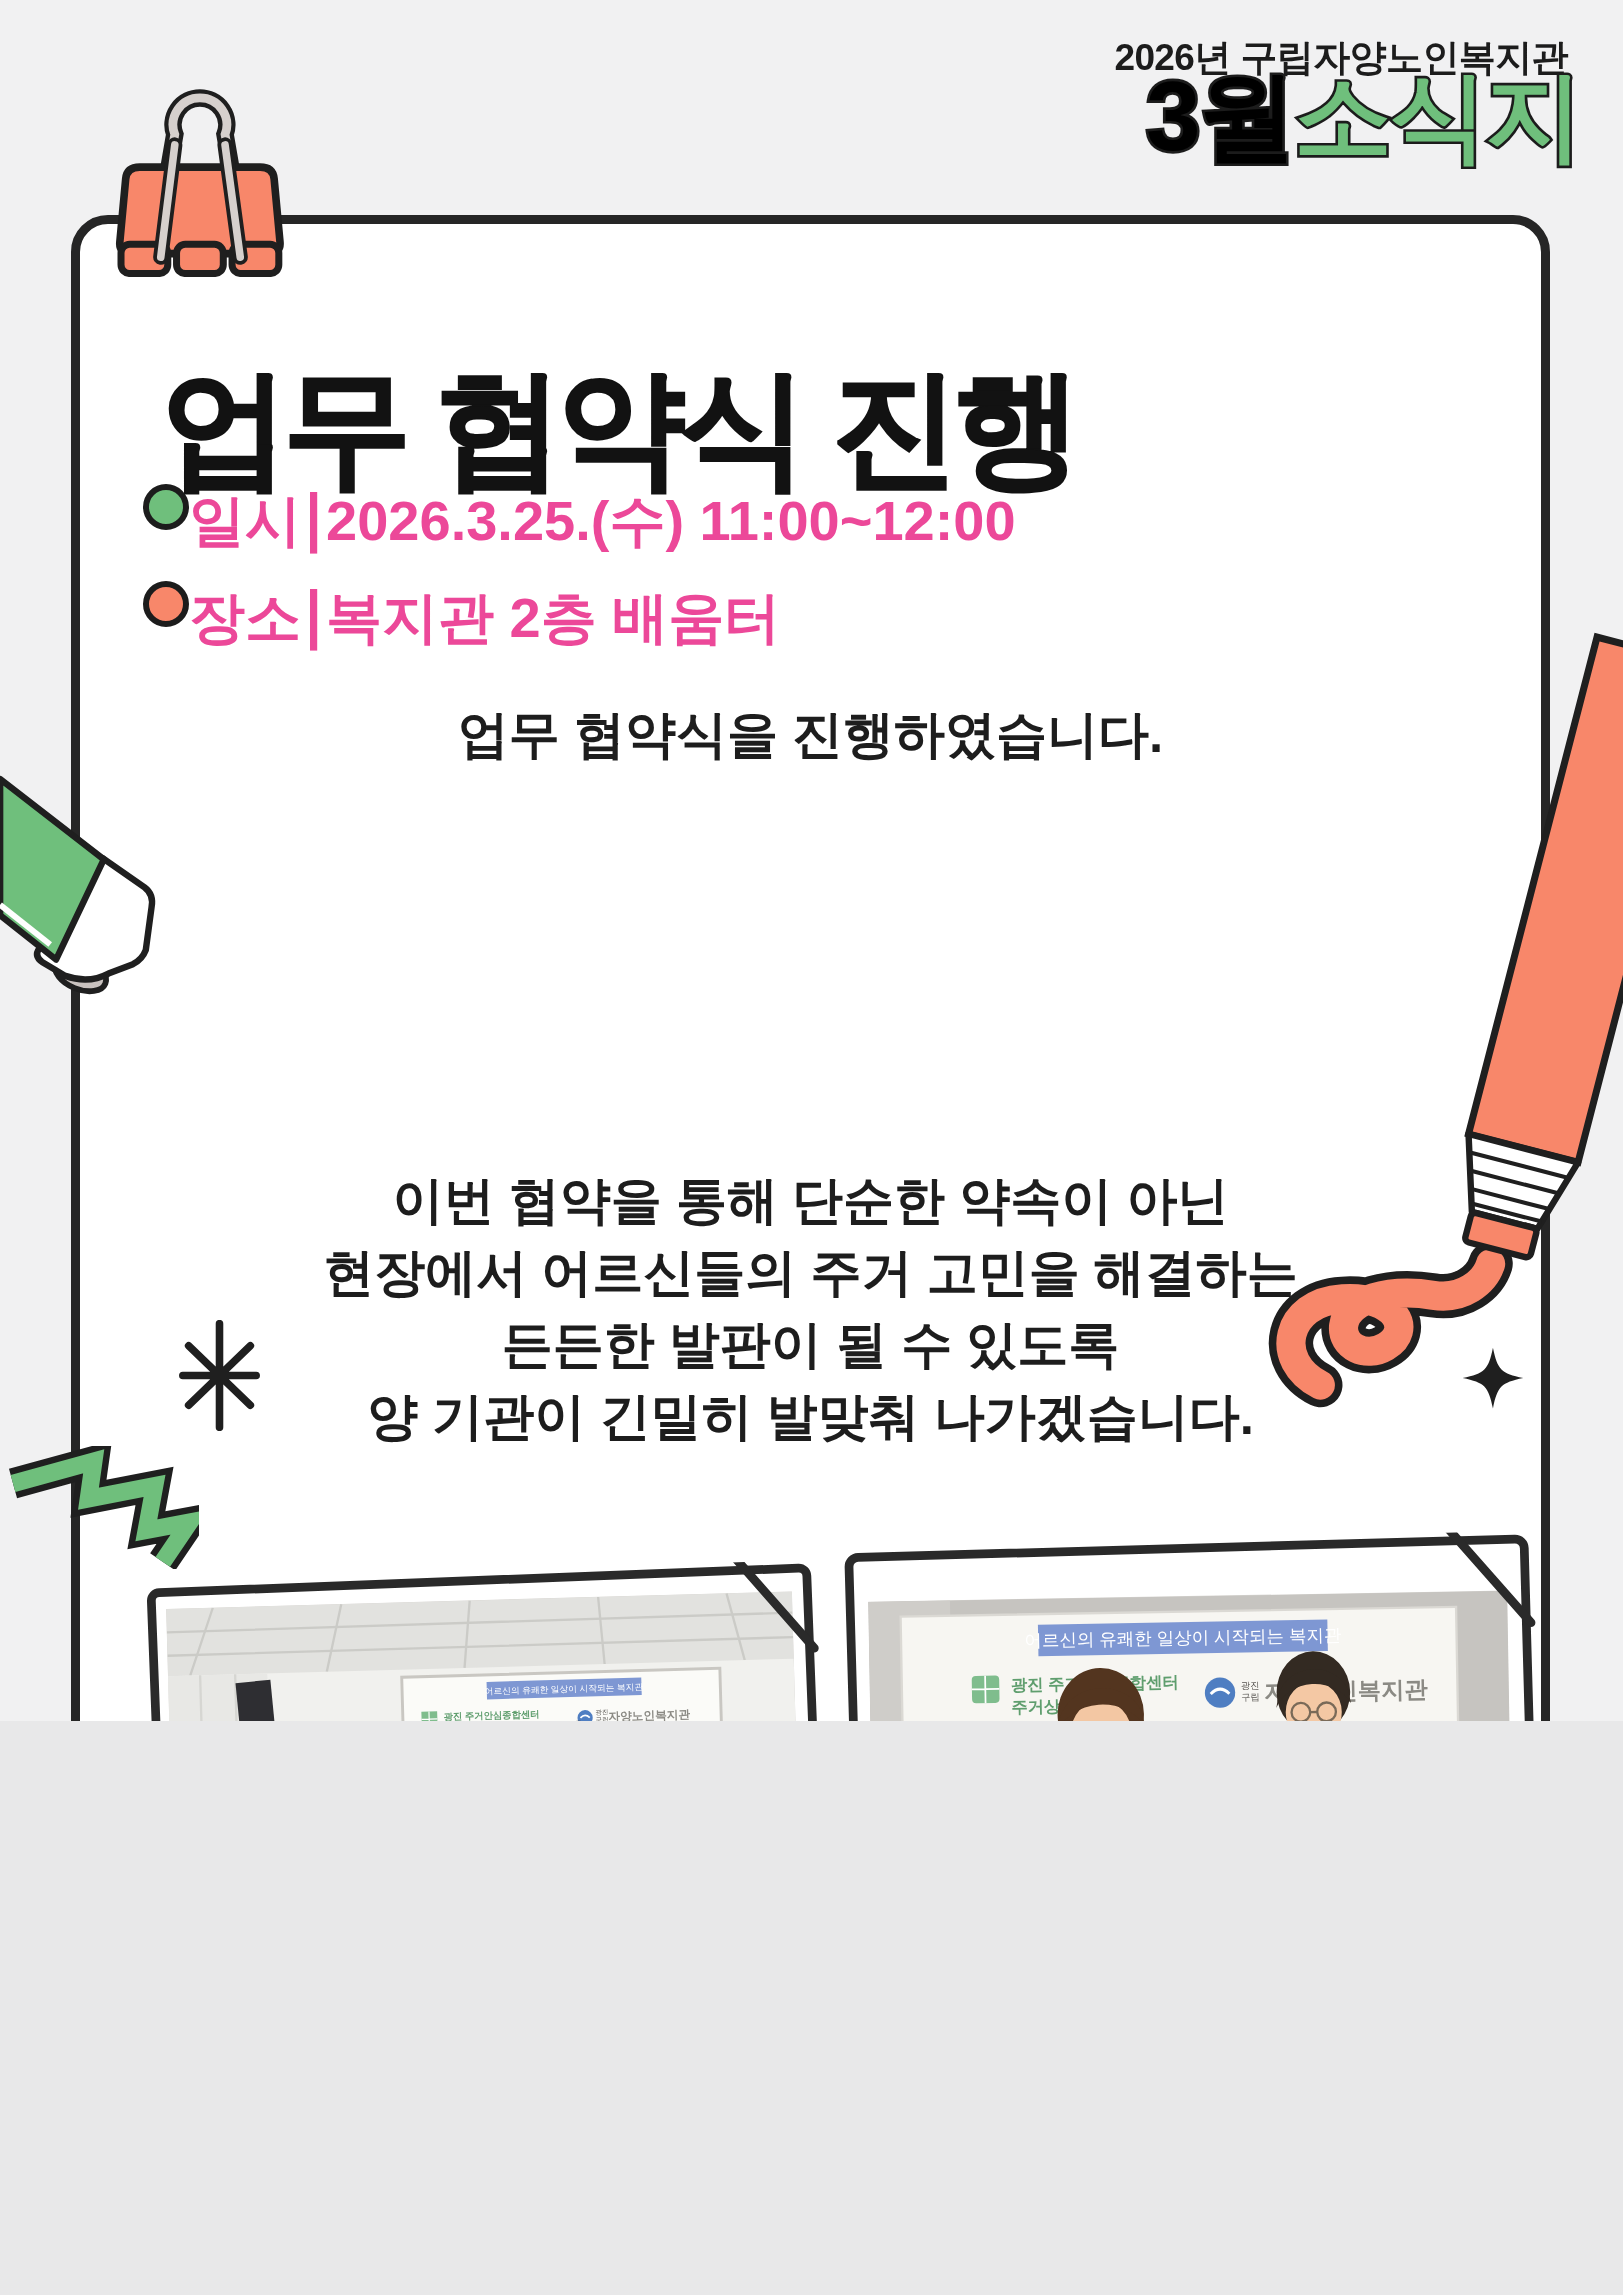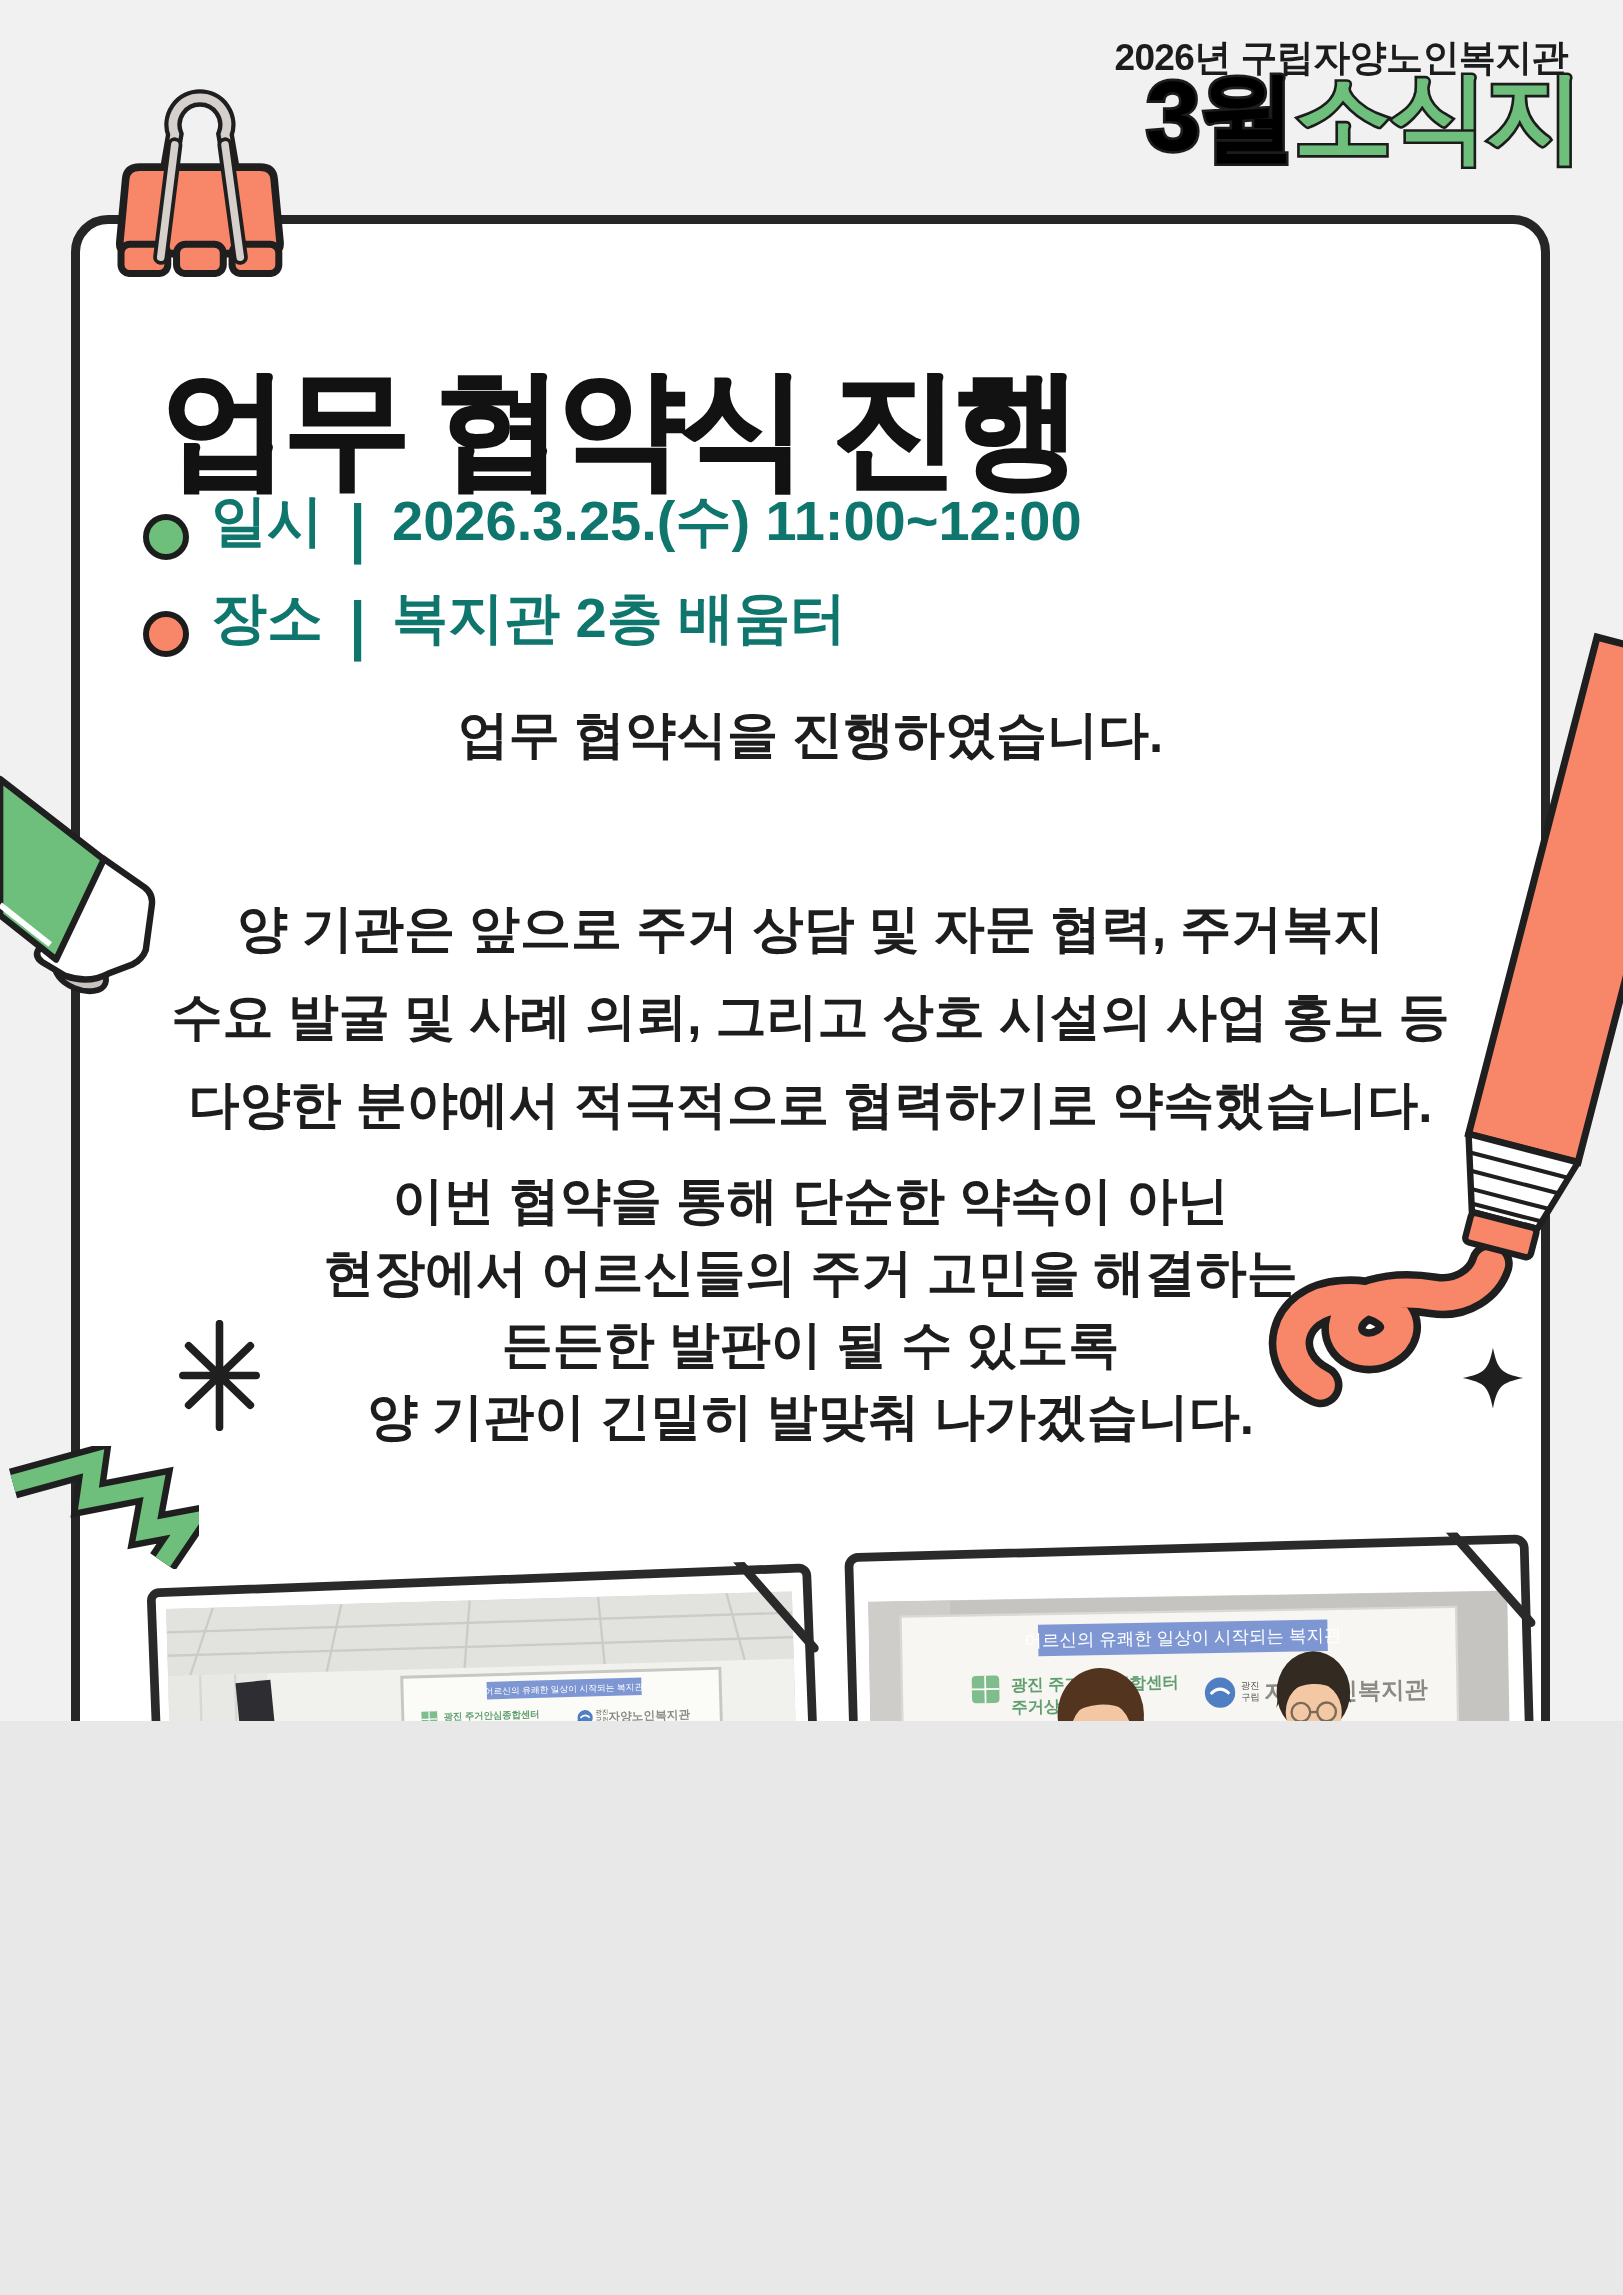--- a/index.html
+++ b/index.html
@@ -26,22 +26,22 @@
     box-sizing:border-box; background:#ffffff; border:9.3px solid #262626;
     border-radius:37px; z-index:1;
   }
   .clip{position:absolute; left:114px; top:69px; width:173px; height:208px; z-index:7;}
   .title{
     position:absolute; left:61px; top:54px; font-size:128px; font-weight:900;
     letter-spacing:-5.8px; color:#121212; line-height:1;
     -webkit-text-stroke:2.3px #121212; paint-order:stroke fill; white-space:nowrap;margin-left:20px;
   }
   .meta{
-    position:absolute; left:63px; display:flex; align-items:flex-end; gap:22px;
-    font-size:56px; font-weight:800; color:#0f766e; white-space:nowrap;
+    position:absolute; left:63px; display:flex; align-items:flex-start; 
+    font-size:56px; font-weight:800; color:#ec4899; white-space:nowrap;
   }
   .meta.m1{top:260px;}
   .meta.m2{top:357px;}
   .meta .dot{width:46px; height:46px; border-radius:50%; border:6.4px solid #1c1c1c; box-sizing:border-box; flex:0 0 auto;}
   .meta .dot.g{background:#6FBF7C;}
   .meta .dot.c{background:#F8876A;}
   .meta .sep{font-weight:600; transform:scaleY(1.15); margin:0 4.7px;}
   .para{
     position:absolute; left:0; width:100%; text-align:center;
     font-weight:700; color:#1d1d1d; font-size:51px;
@@ -95,25 +95,20 @@
     </div>
     <div class="meta m2">
       <span class="dot c"></span>
       <span>장소</span>
       <span class="sep">|</span>
       <span>복지관 2층 배움터</span>
     </div>
 
     <div class="para p1">
       <span>업무 협약식을 진행하였습니다.</span>
-    </div>
-    <div class="para p2">
-      <span>양 기관은 앞으로 주거 상담 및 자문 협력, 주거복지</span>
-      <span>수요 발굴 및 사례 의뢰, 그리고 상호 시설의 사업 홍보 등</span>
-      <span>다양한 분야에서 적극적으로 협력하기로 약속했습니다.</span>
     </div>
     <div class="para p3">
       <span>이번 협약을 통해 단순한 약속이 아닌</span>
       <span>현장에서 어르신들의 주거 고민을 해결하는</span>
       <span>든든한 발판이 될 수 있도록</span>
       <span>양 기관이 긴밀히 발맞춰 나가겠습니다.</span>
     </div>
 
     <div class="photo-wrap pw-left">
       <div class="photo">

